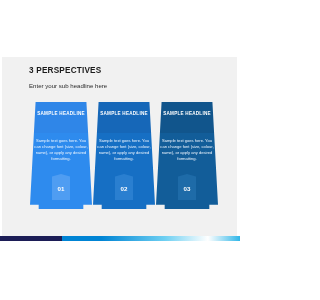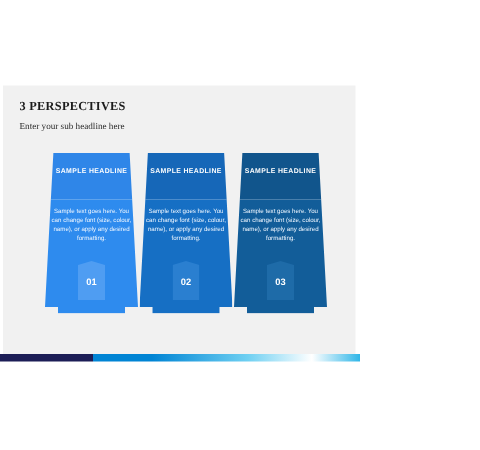--- a/index.html
+++ b/index.html
@@ -28,24 +28,23 @@
     top: 57px;
     width: 235px;
     height: 182px;
     background: #f1f1f1;
     overflow: hidden;
   }
 
   
   .heading-block {
     position: absolute;
-    left: 11px;
+    left: 27px;
     top: 9px;
     width: 200px;
-    font-family: Liberation Serif, serif;
   }
   .page-title {
     font-size: 8.2px;
     font-weight: bold;
     color: #1b1b1b;
     letter-spacing: 0.2px;
     line-height: 10px;
     margin: 0;
     white-space: nowrap;
   }

